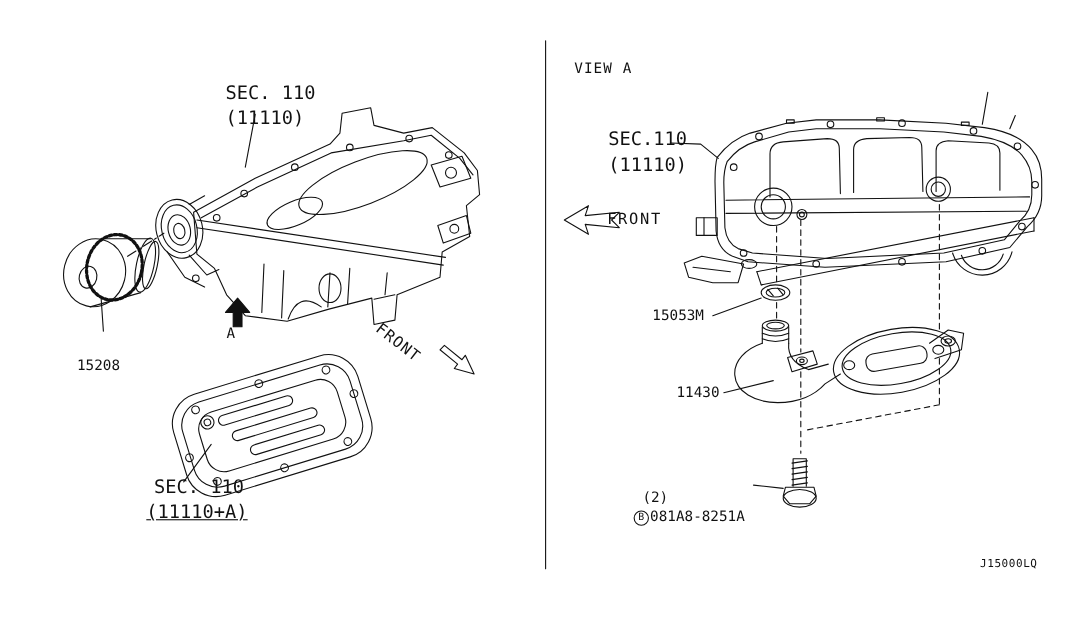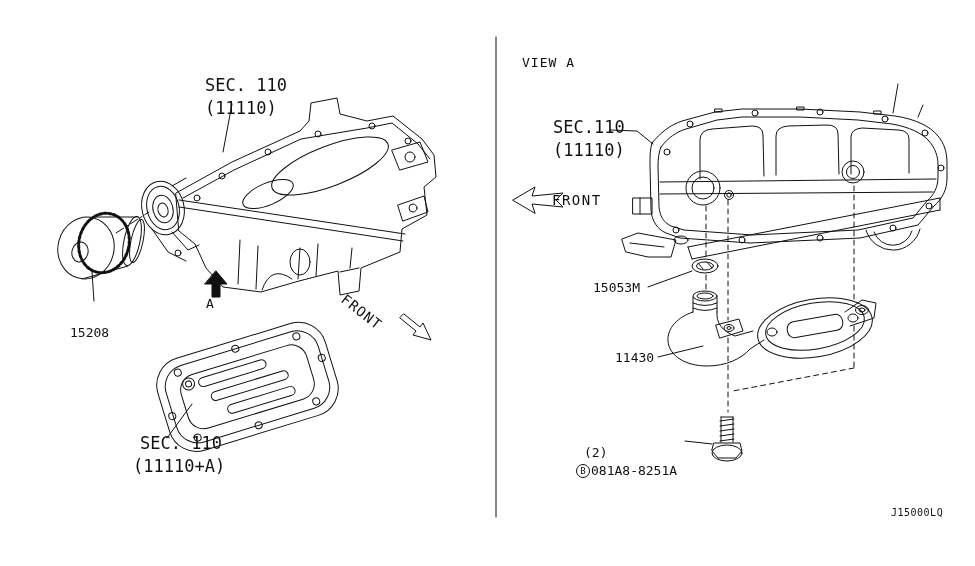--- a/index.html
+++ b/index.html
@@ -242,21 +242,21 @@
   </svg>
 
   <div class="lbl" style="left:205px;top:79px;"><span>SEC. 110</span><span class="ln2">(11110)</span></div>
 
   <div class="part" style="left:70px;top:304px;margin-top:22px;">15208</div>
 
   <div class="markerA">A</div>
 
   <div class="front-left">FRONT</div>
 
-  <div class="lbl" style="left:140px;top:437px;"><span>SEC. 110</span><span class="ln2" style="margin-left:-7px;">(11110+A)</span></div>
+  <div class="lbl" style="left:140px;top:437px;"><span>SEC. 110</span><span class="ln2" style="margin-left:-7px;text-decoration:underline;">(11110+A)</span></div>
 
   <div class="viewa">VIEW A</div>
 
   <div class="lbl" style="left:553px;top:121px;"><span>SEC.110</span><span class="ln2">(11110)</span></div>
 
   <div class="front-right">FRONT</div>
 
   <div class="part" style="left:593px;top:281px;">15053M</div>
 
   <div class="part" style="left:615px;top:351px;">11430</div>

